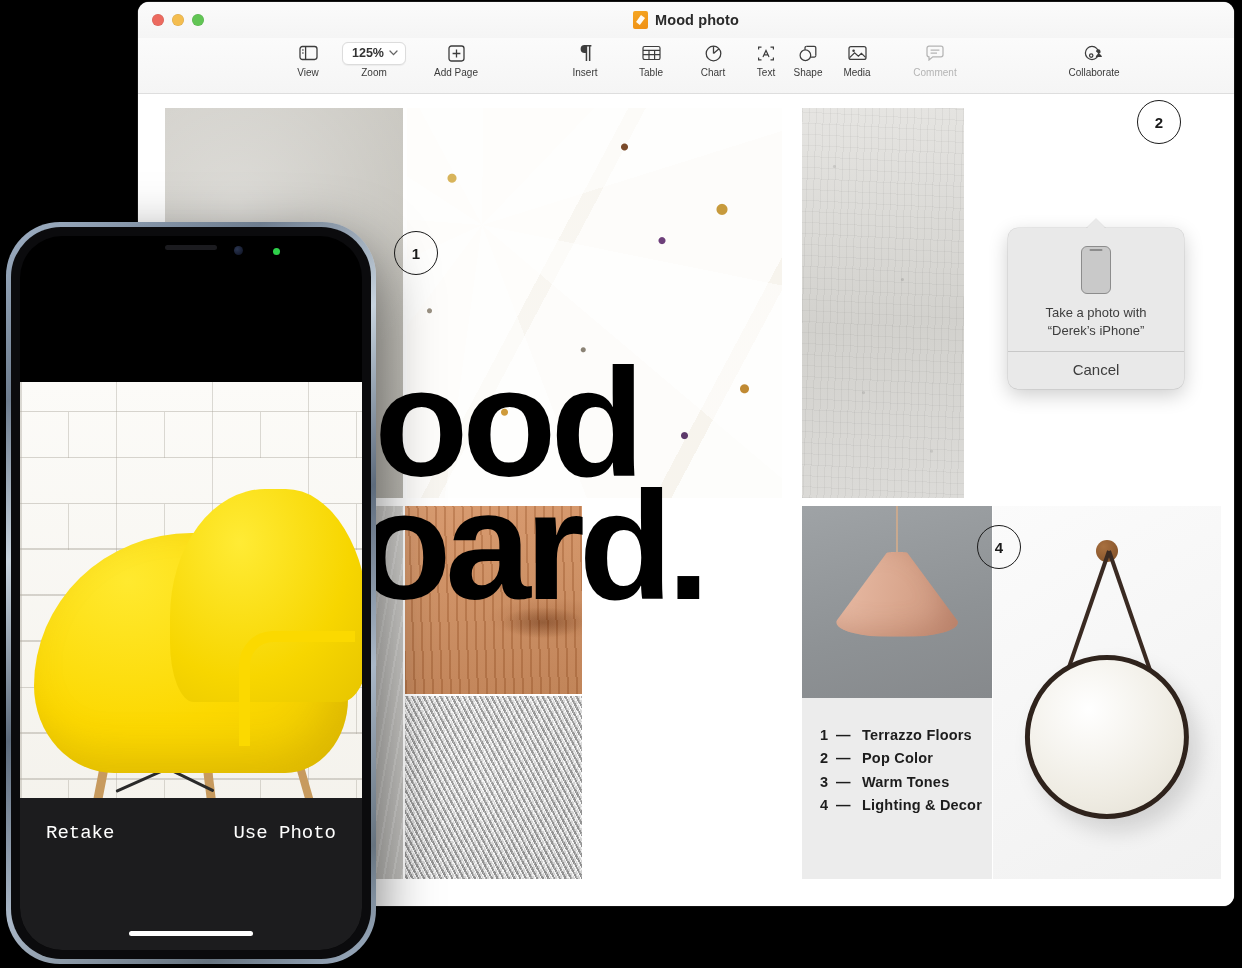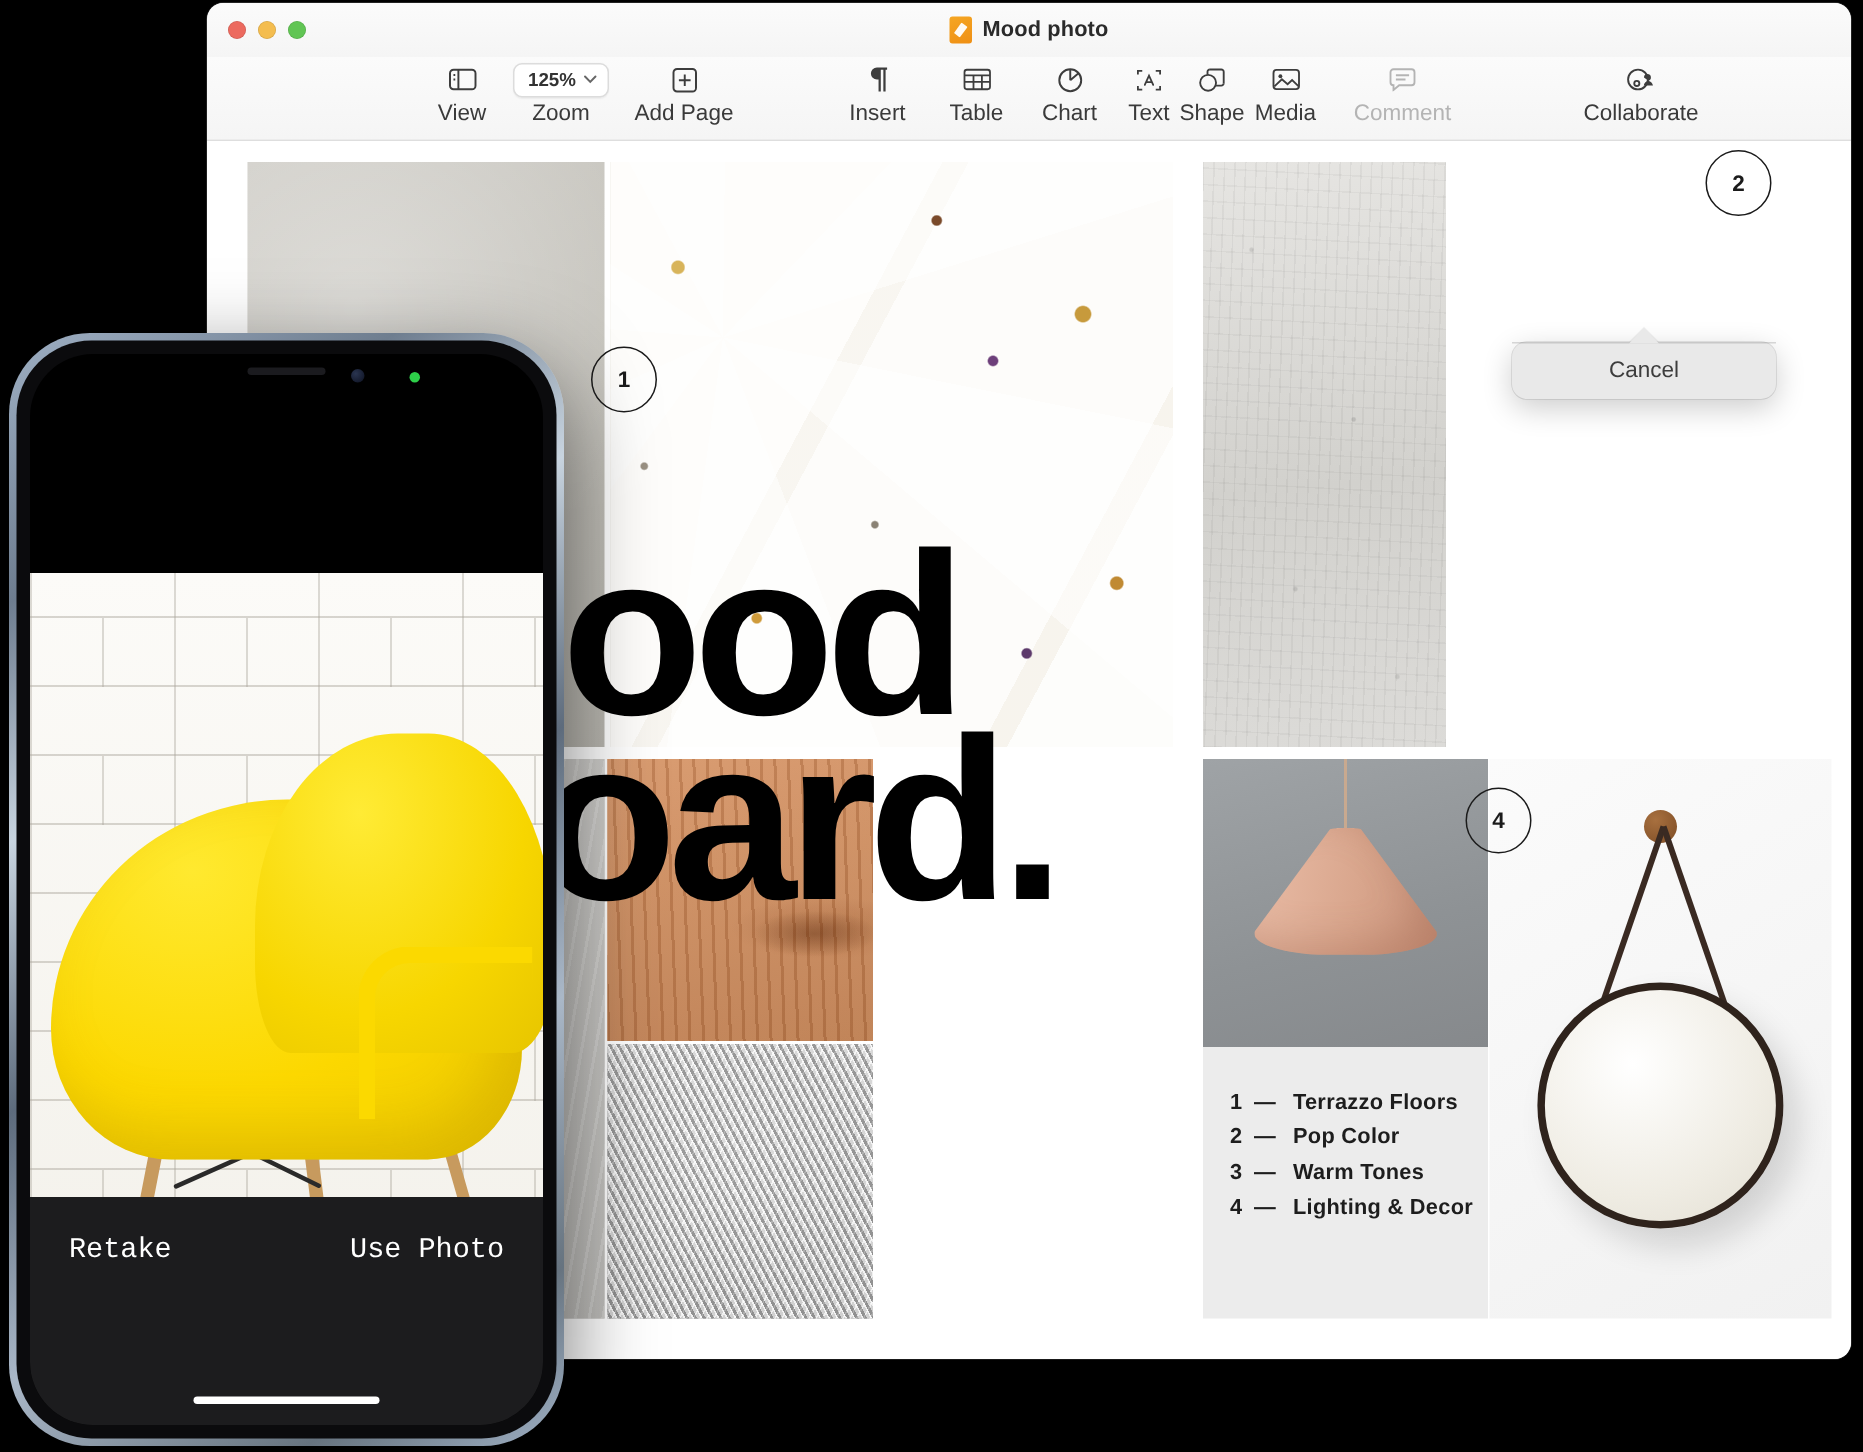--- a/index.html
+++ b/index.html
@@ -58,21 +58,21 @@
     border-bottom: 1px solid #dedede;
     position: relative;
   }
   .tb-item {
     position: absolute; top: 2px;
     display: flex; flex-direction: column; align-items: center; gap: 1px;
     color: #3d3d3d;
     user-select: none;
   }
   .tb-item .glyph { height: 26px; display: flex; align-items: center; justify-content: center; }
-  .tb-item .lbl { font-size: 15px; color: #3a3a3a; white-space: nowrap; }
+  .tb-item .lbl { font-size: 10px; color: #3a3a3a; white-space: nowrap; }
   .tb-item.dim .lbl, .tb-item.dim .glyph { color: #b4b4b4; }
   .tb-item.dim svg { stroke: #b4b4b4 !important; }
 
   .zoom-pill {
     display:flex; align-items:center; gap:5px;
     border:1px solid #dcdcdc; background:#fff; border-radius:6px;
     padding: 3px 7px 3px 9px; height:23px;
     box-shadow: 0 .5px 1px rgba(0,0,0,.05);
   }
   .zoom-pill .zv { font-size:12.5px; font-weight:600; color:#333; }
@@ -601,20 +601,25 @@
         </div>
         <div class="badge" style="left:812px;top:431px">
           <span>4</span>
         </div>
       </div>
     </div>
   </div>
 
   <div id="popover">
     <div class="arrow"></div>
+    <div class="body">
+      <div class="phone-glyph"></div>
+      <div class="msg">Take a photo with</div>
+      <div class="msg">“Derek’s iPhone”</div>
+    </div>
     <div class="sep"></div>
     <div class="cancel">Cancel</div>
   </div>
 
   <div id="iphone">
     <div class="ip-frame">
       <div class="ip-body">
         <div class="ip-screen">
 
           <div class="notch">

